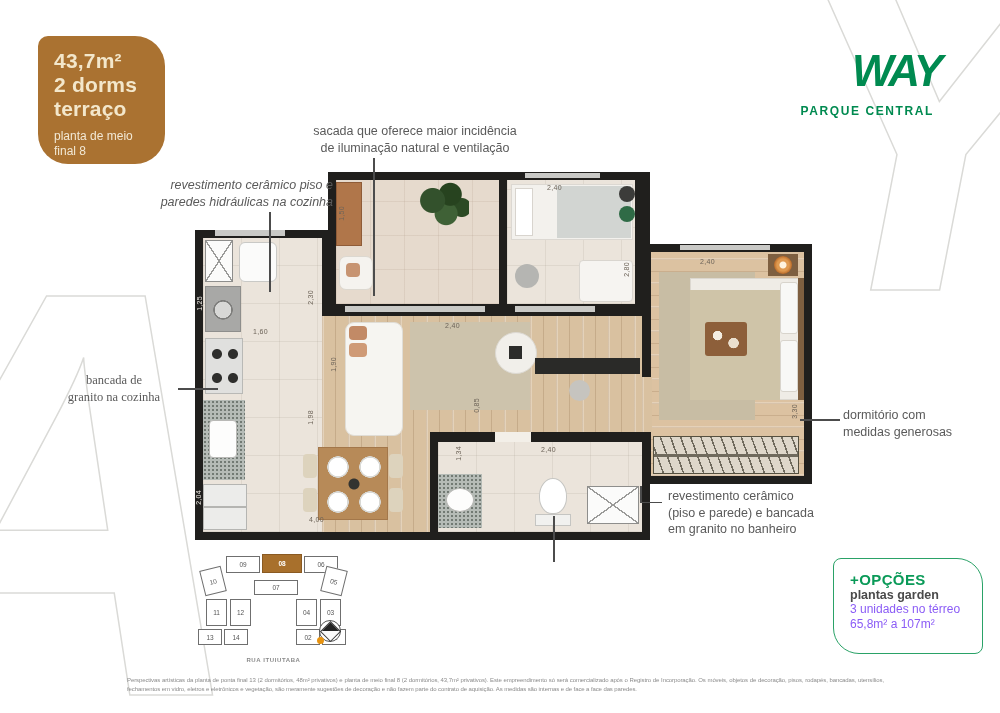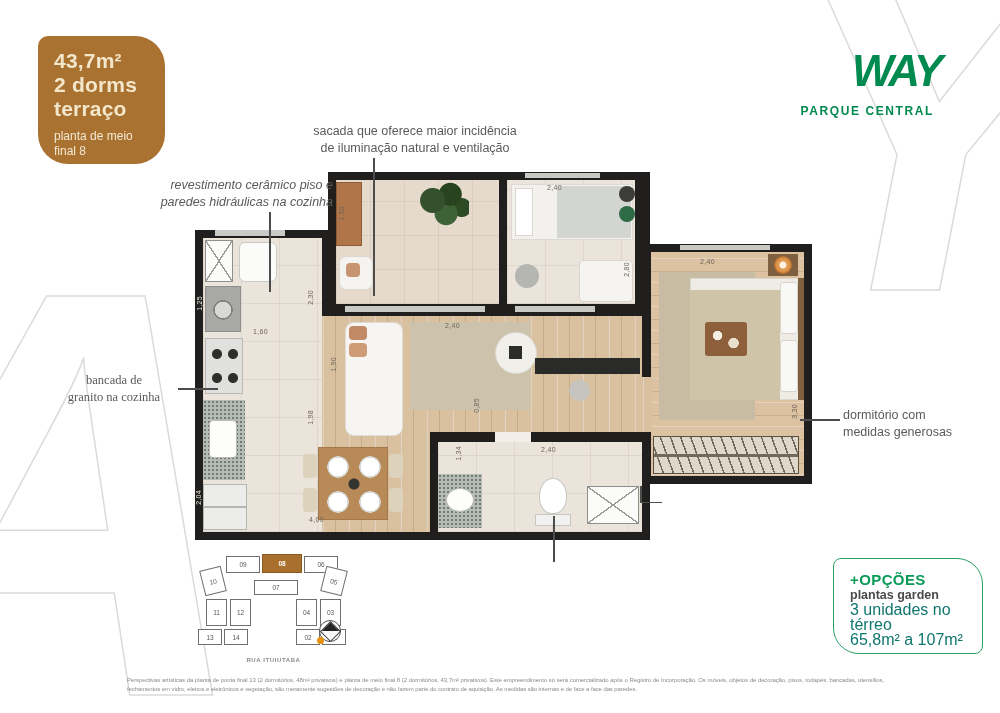--- a/index.html
+++ b/index.html
@@ -58,21 +58,21 @@
   .compass{position:absolute;left:317px;top:619px;width:26px;height:26px;}
   .c-ring{position:absolute;left:2px;top:1px;width:20px;height:20px;border:1px solid #555;border-radius:50%;background:#fff;}
   .c-diamond{position:absolute;left:6px;top:5px;width:13px;height:13px;transform:rotate(45deg);
         background:linear-gradient(135deg,#242424 50%,#fafafa 50%);border:1px solid #3a3a3a;}
   .c-dot{position:absolute;left:0px;top:18px;width:7px;height:7px;border-radius:50%;background:#e8930f;}
   
   .options{position:absolute;left:833px;top:558px;width:150px;height:96px;box-sizing:border-box;
         border:1.5px solid #2aa267;border-radius:8px 26px 8px 26px;padding:12px 12px 10px 16px;background:#fff;}
   .options .title{font-size:15px;font-weight:bold;letter-spacing:.4px;}
   .options .sub{font-size:12.5px;font-weight:bold;color:#4a4a4a;}
-  .options .line{font-size:16px;color:#0f766e;line-height:15px;}
+  .options .line{font-size:12px;color:#8b5cf6;line-height:15px;}
   
   .disclaimer{position:absolute;left:127px;top:676px;width:757px;font-size:6px;line-height:9px;
         letter-spacing:-0.1px;color:#8c8c8c;text-align:justify;}
 </style>
 </head>
 <body>
 
 <div class="page">
 
   <svg class="wm" style="left:-130px;top:230px;" width="360" height="480" viewBox="0 0 360 480">
@@ -215,20 +215,23 @@
   <div class="lead" style="left:269px;top:212px;width:1.5px;height:80px;"></div>
 
   <div class="ann" style="left:55px;top:372px;width:118px;text-align:center;font-family:Liberation Serif, serif;">bancada de
 granito na cozinha</div>
   <div class="lead" style="left:178px;top:388px;width:40px;height:1.5px;"></div>
 
   <div class="ann" style="left:843px;top:407px;width:145px;">dormitório com
 medidas generosas</div>
   <div class="lead" style="left:800px;top:419px;width:40px;height:1.5px;"></div>
 
+  <div class="ann" style="left:668px;top:488px;width:180px;">revestimento cerâmico
+(piso e parede) e bancada
+em granito no banheiro</div>
   <div class="lead" style="left:640px;top:486px;width:1.5px;height:17px;"></div>
   <div class="lead" style="left:640px;top:501.5px;width:22px;height:1.5px;"></div>
 
   <div class="lead" style="left:553px;top:516px;width:1.5px;height:46px;"></div>
 
   <div class="keyplan">
     <div class="unit" style="left:30px;top:4px;width:34px;height:17px;">09</div>
     <div class="unit hl" style="left:66px;top:2px;width:40px;height:19px;">08</div>
     <div class="unit" style="left:108px;top:4px;width:34px;height:17px;">06</div>
     <div class="unit" style="left:6px;top:16px;width:22px;height:26px;transform:rotate(-14deg);">10</div>

